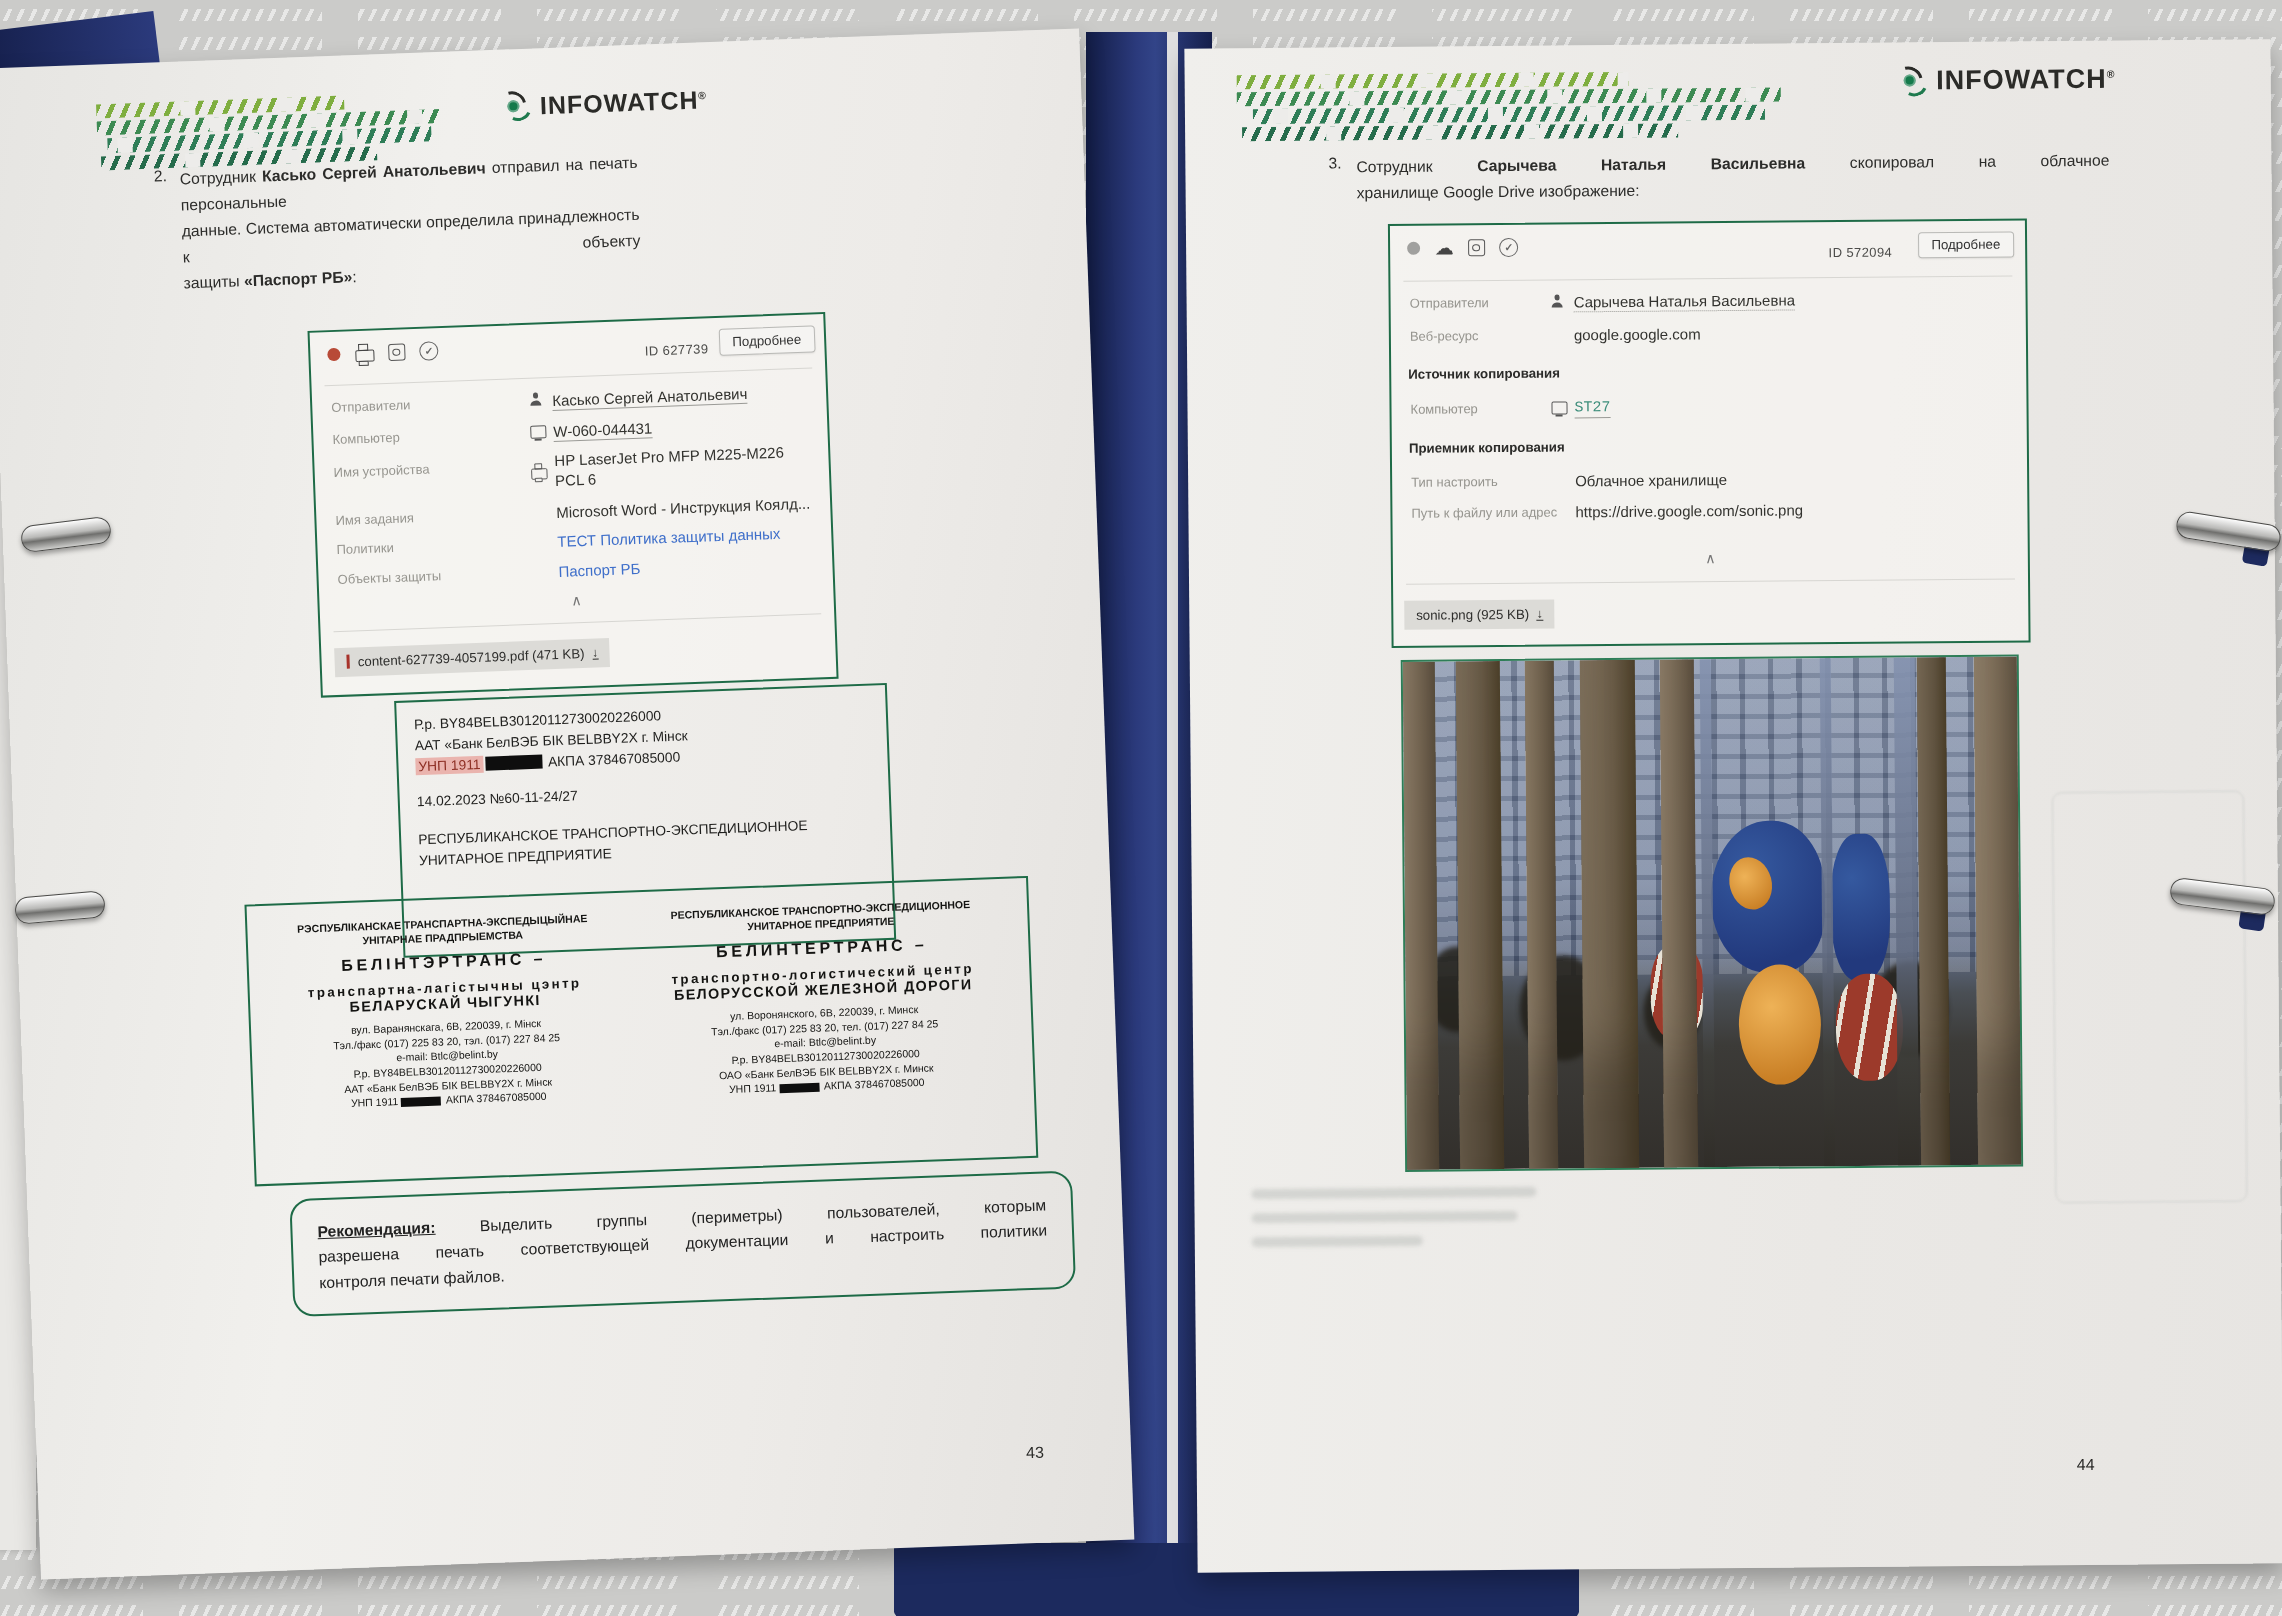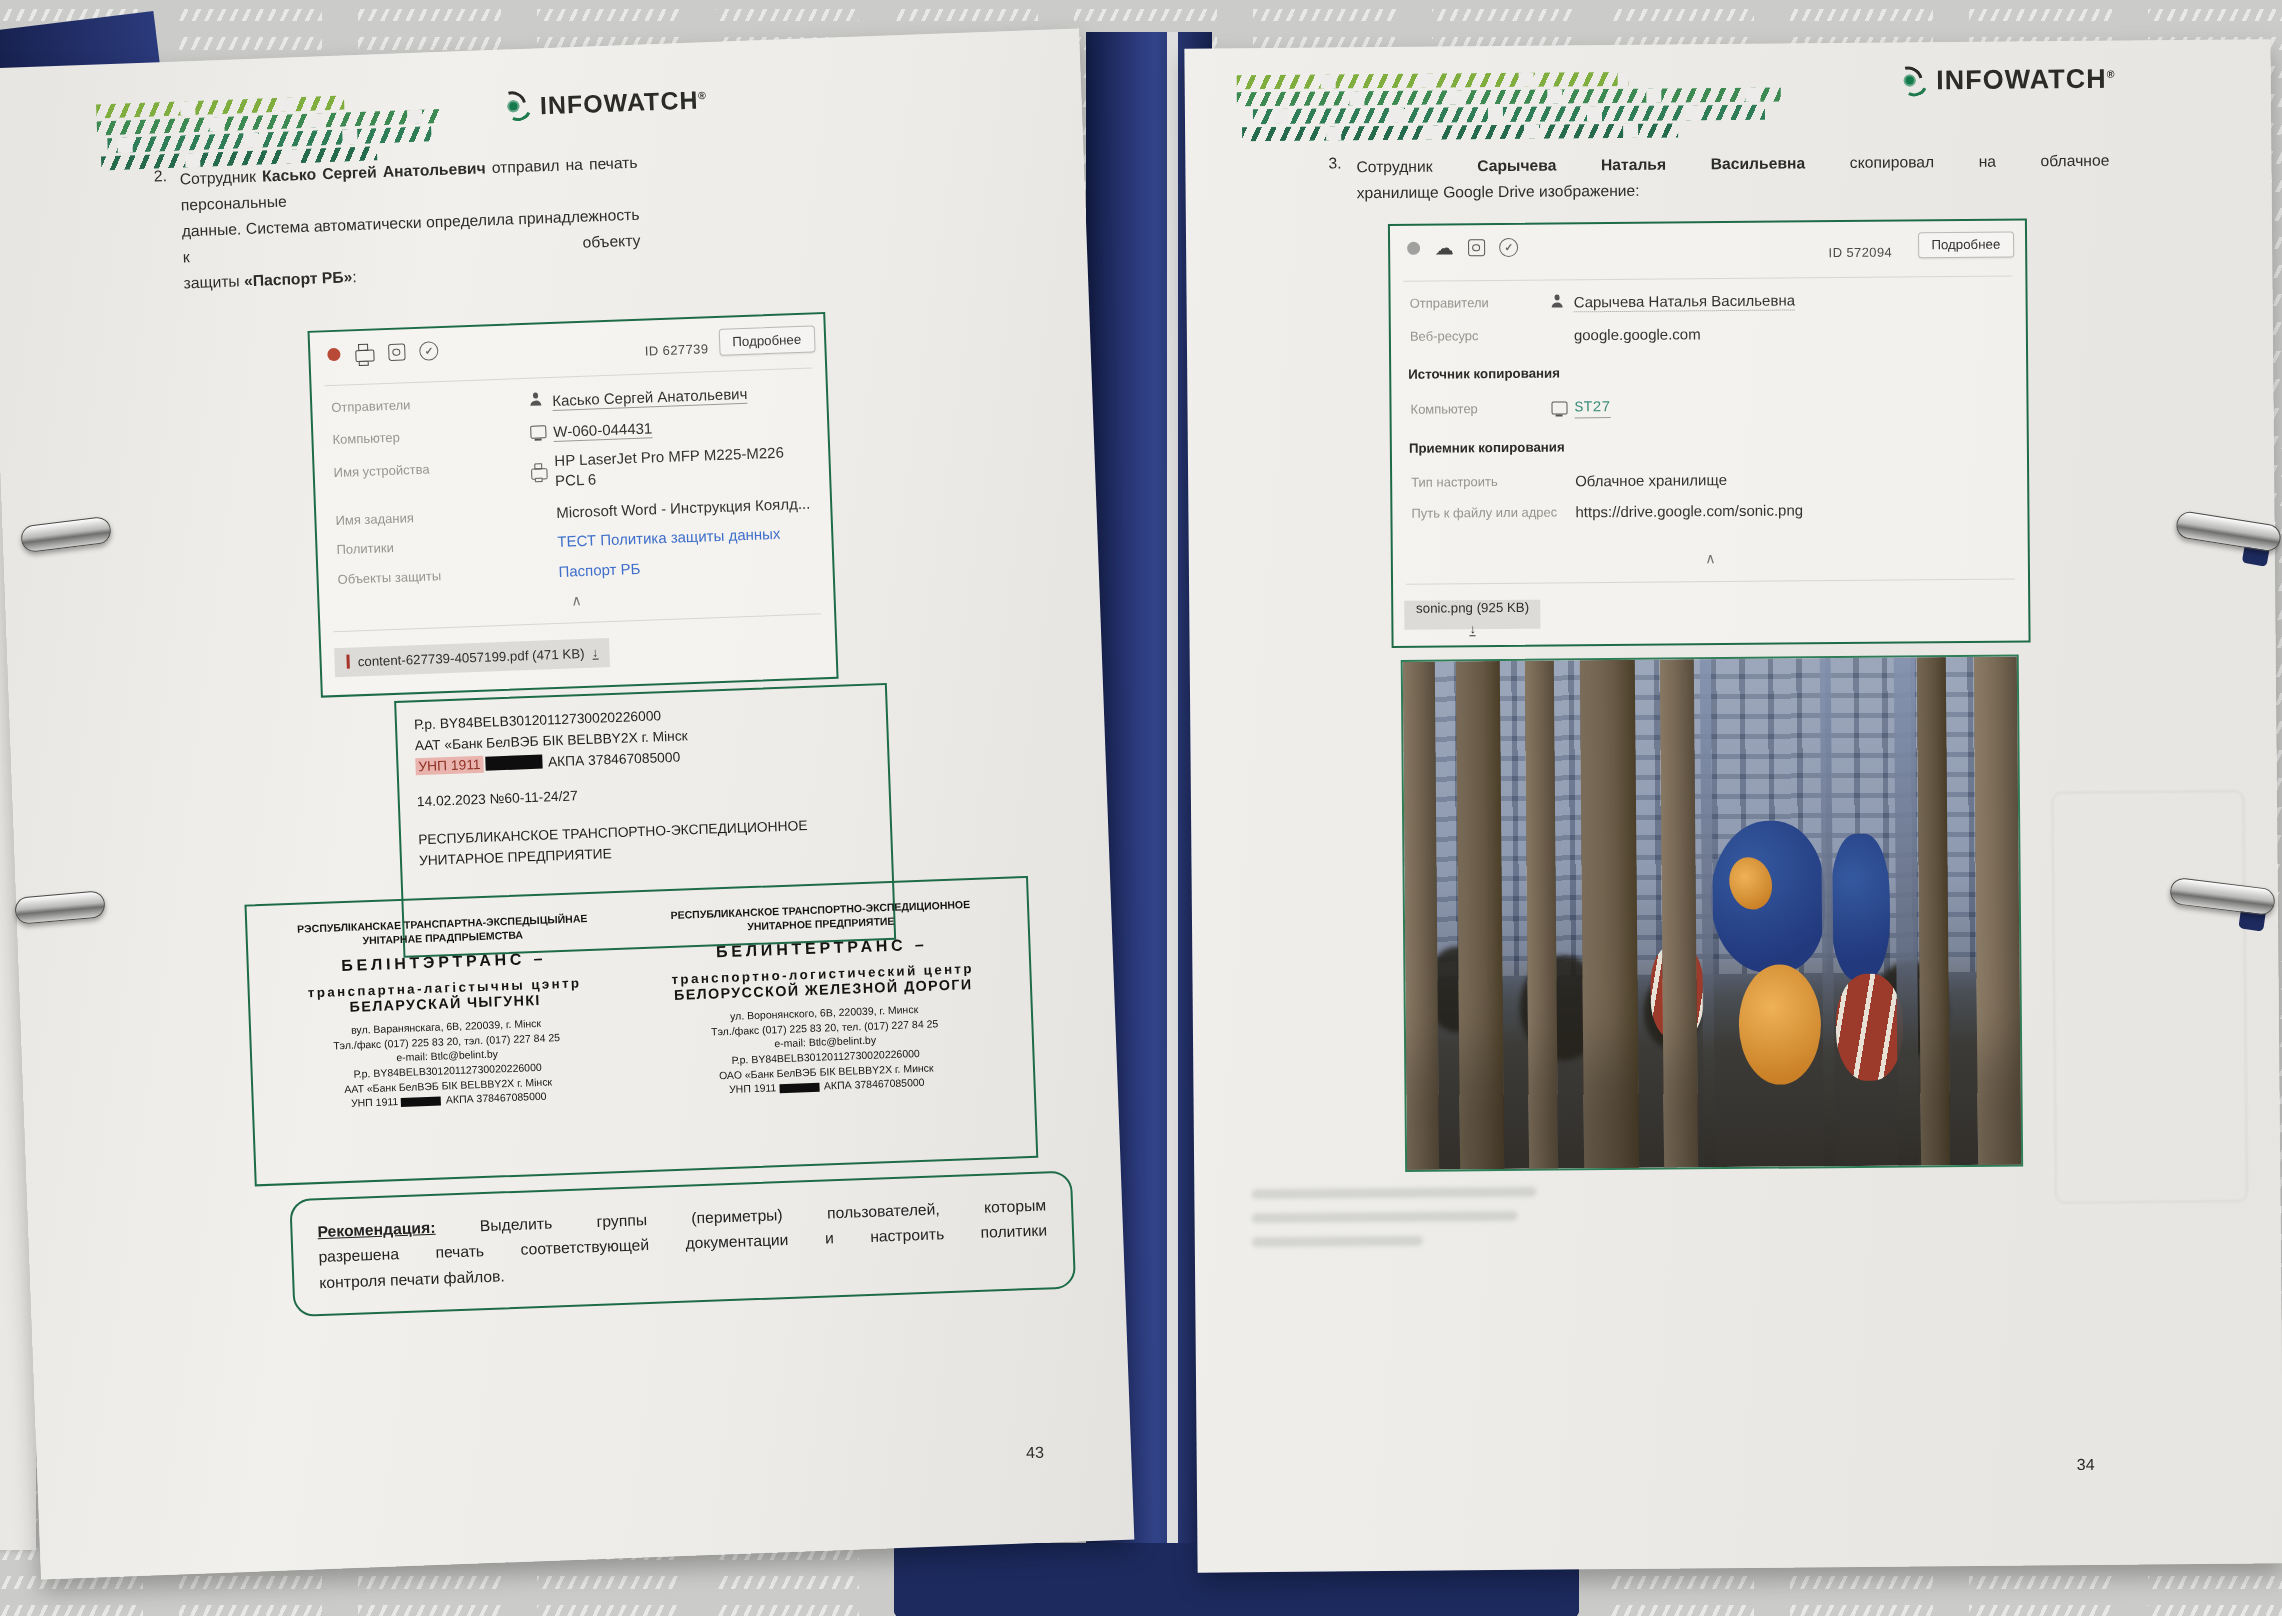--- a/index.html
+++ b/index.html
@@ -333,21 +333,21 @@
 
       <div class="clabel" style="left:19px;top:249px;">Тип настроить</div>
       <div class="cval" style="left:183px;top:248px;">Облачное хранилище</div>
 
       <div class="clabel" style="left:19px;top:280px;">Путь к файлу или адрес</div>
       <div class="cval" style="left:183px;top:279px;">https://drive.google.com/sonic.png</div>
 
       <div class="chev" style="top:327px;">∧</div>
       <div class="hline" style="top:358px;"></div>
 
-      <div class="chip" style="left:11.4px;top:375px;flex-direction:column;">
+      <div class="chip" style="left:11.4px;top:375px;">
         <span>sonic.png (925 KB)</span>
         <span class="dl">↓</span>
       </div>
     </div>
 
     <div class="art" style="left:211px;top:613px;width:614px;height:508px;">
       <div class="bld"></div>
       <div class="windows"></div>
       <div class="crowd" style="left:19px;top:285px;width:67px;height:86px;"></div>
       <div class="crowd" style="left:114px;top:295px;width:86px;height:105px;"></div>
@@ -372,21 +372,21 @@
       <div class="gap" style="left:297px;width:11.4px;"></div>
       <div class="gap" style="left:417px;width:11.4px;"></div>
       <div class="gap" style="left:491px;width:21px;"></div>
     </div>
 
     <div class="ghost-box" style="left:861px;top:751px;width:190px;height:409px;"></div>
     <div class="ghost-line" style="left:57px;top:1141px;width:285px;"></div>
     <div class="ghost-line" style="left:57px;top:1165px;width:266px;"></div>
     <div class="ghost-line" style="left:57px;top:1189px;width:171px;"></div>
 
-    <div class="pageno" style="left:880px;top:1415px;">34</div>
+    <div class="pageno" style="left:880px;top:1415px;">44</div>
   </div>
 
   <div class="ring" style="left:21px;top:521px;width:88px;transform:rotate(-7deg);"></div>
   <div class="ring" style="left:15px;top:894px;width:88px;transform:rotate(-5deg);"></div>
   <div class="ring-tab" style="left:2245px;top:525px;transform:rotate(10deg);"></div>
   <div class="ring-tab" style="left:2241px;top:890px;transform:rotate(8deg);"></div>
   <div class="ring" style="left:2176px;top:518px;width:103px;transform:rotate(9deg);"></div>
   <div class="ring" style="left:2170px;top:883px;width:103px;transform:rotate(7deg);"></div>
 
 </div>

